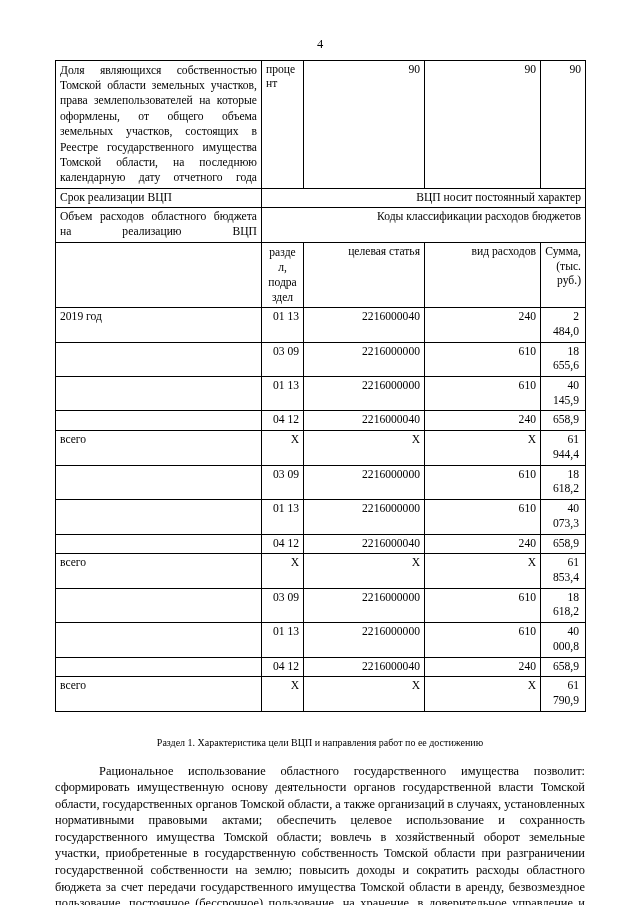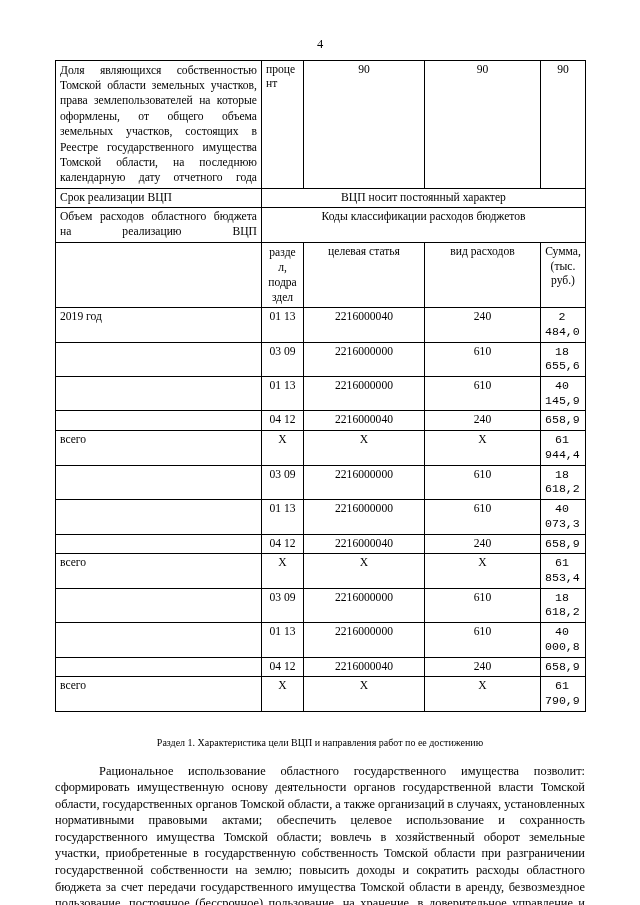--- a/index.html
+++ b/index.html
@@ -49,23 +49,23 @@
   .col-y1      { width: 121px; }
   .col-y2      { width: 116px; }
   .col-y3      { width: 45px; }
 
   .just {
     text-align: justify;
     text-align-last: justify;
     -webkit-hyphens: none;
     hyphens: none;
   }
-  .ctr  { text-align: center; }
+  .ctr  { text-align: right; }
   .lft  { text-align: left; }
-  .rgt  { text-align: center; padding-right: 6px !important; font-family: Liberation Mono, monospace; }
+  .rgt  { text-align: right; padding-right: 6px !important; }
 
   .indicator-cell {
     line-height: 1.33;
   }
 
   .razdel-head {
     text-align: center;
     line-height: 1.3;
     margin-top: 19px;
   }

